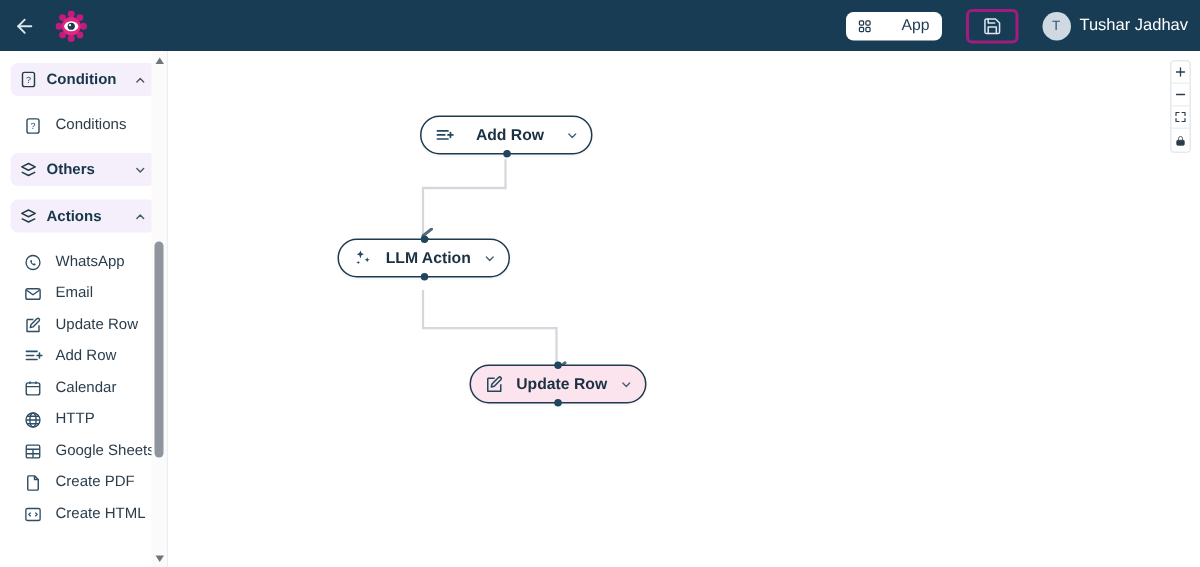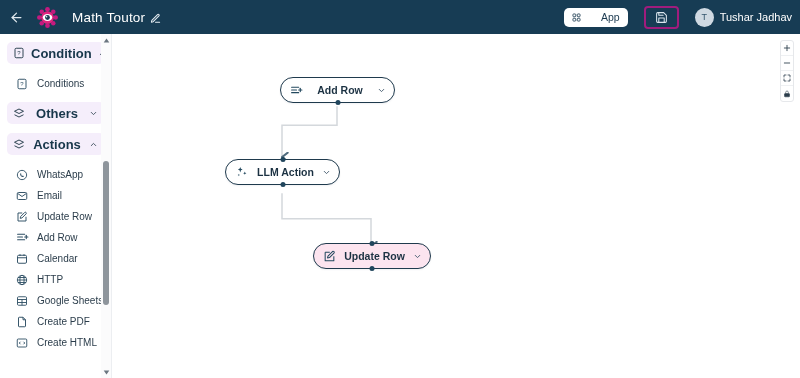--- a/index.html
+++ b/index.html
@@ -121,23 +121,22 @@
     border-radius: 5px;
     margin: 0 7px 4px 7px;
     height: 22px;
     display: flex; align-items: center;
     padding: 0 6px;
     gap: 6px;
     cursor: pointer;
   }
   .section-head .s-icon { display: flex; align-items: center; color: #243b4a; flex: 0 0 auto; }
   .section-head .s-label {
-    font-size: 13px; color: #17364a; font-weight: bold; flex: 1 1 auto;
+    font-size: 10px; color: #17364a; font-weight: bold; flex: 1 1 auto;
     white-space: nowrap;
-    text-align: center;
   }
   .chev { color: #4a5a68; display: flex; align-items: center; flex: 0 0 auto; }
 
   .s-item {
     display: flex; align-items: center; gap: 7px;
     padding: 0 6px 0 16px;
     height: 21px;
     cursor: pointer;
   }
   .s-item .i-icon { display: flex; align-items: center; color: #2d4e63; flex: 0 0 auto; width: 14px; }
@@ -263,28 +262,20 @@
           <circle cx="9" cy="31" r="4.3"></circle>
             <circle cx="31" cy="31" r="4.3"></circle>
         </g>
         <circle cx="20" cy="20" r="12" fill="#e0267f"></circle>
         <ellipse cx="20" cy="20" rx="9" ry="6.5" fill="#ffffff"></ellipse>
         <circle cx="20" cy="20" r="4.6" fill="#173c54"></circle>
         <circle cx="18.4" cy="18.6" r="1.4" fill="#ffffff"></circle>
       </svg>
     </div>
 
-    <div class="app-title">
-      <span>Math Toutor</span><span class="title-edit">
-          <svg width="11" height="11" viewBox="0 0 24 24" fill="none" stroke="currentColor" stroke-width="2.2" stroke-linecap="round" stroke-linejoin="round">
-            <path d="M12 20h9"></path>
-            <path d="M16.5 3.5a2.12 2.12 0 0 1 3 3L7 19l-4 1 1-4Z"></path>
-          </svg>
-        </span>
-    </div>
 
     <div class="header-spacer"></div>
 
     <button class="app-btn">
       <span style="display:inline-flex;align-items:center;">
         <svg width="9" height="9" viewBox="0 0 24 24" fill="none" stroke="#1c3a50" stroke-width="2.2">
             <rect x="2.5" y="2.5" width="7.5" height="7.5" rx="2"></rect>
             <rect x="14" y="2.5" width="7.5" height="7.5" rx="2"></rect>
             <rect x="2.5" y="14" width="7.5" height="7.5" rx="2"></rect>
             <rect x="14" y="14" width="7.5" height="7.5" rx="2"></rect>

